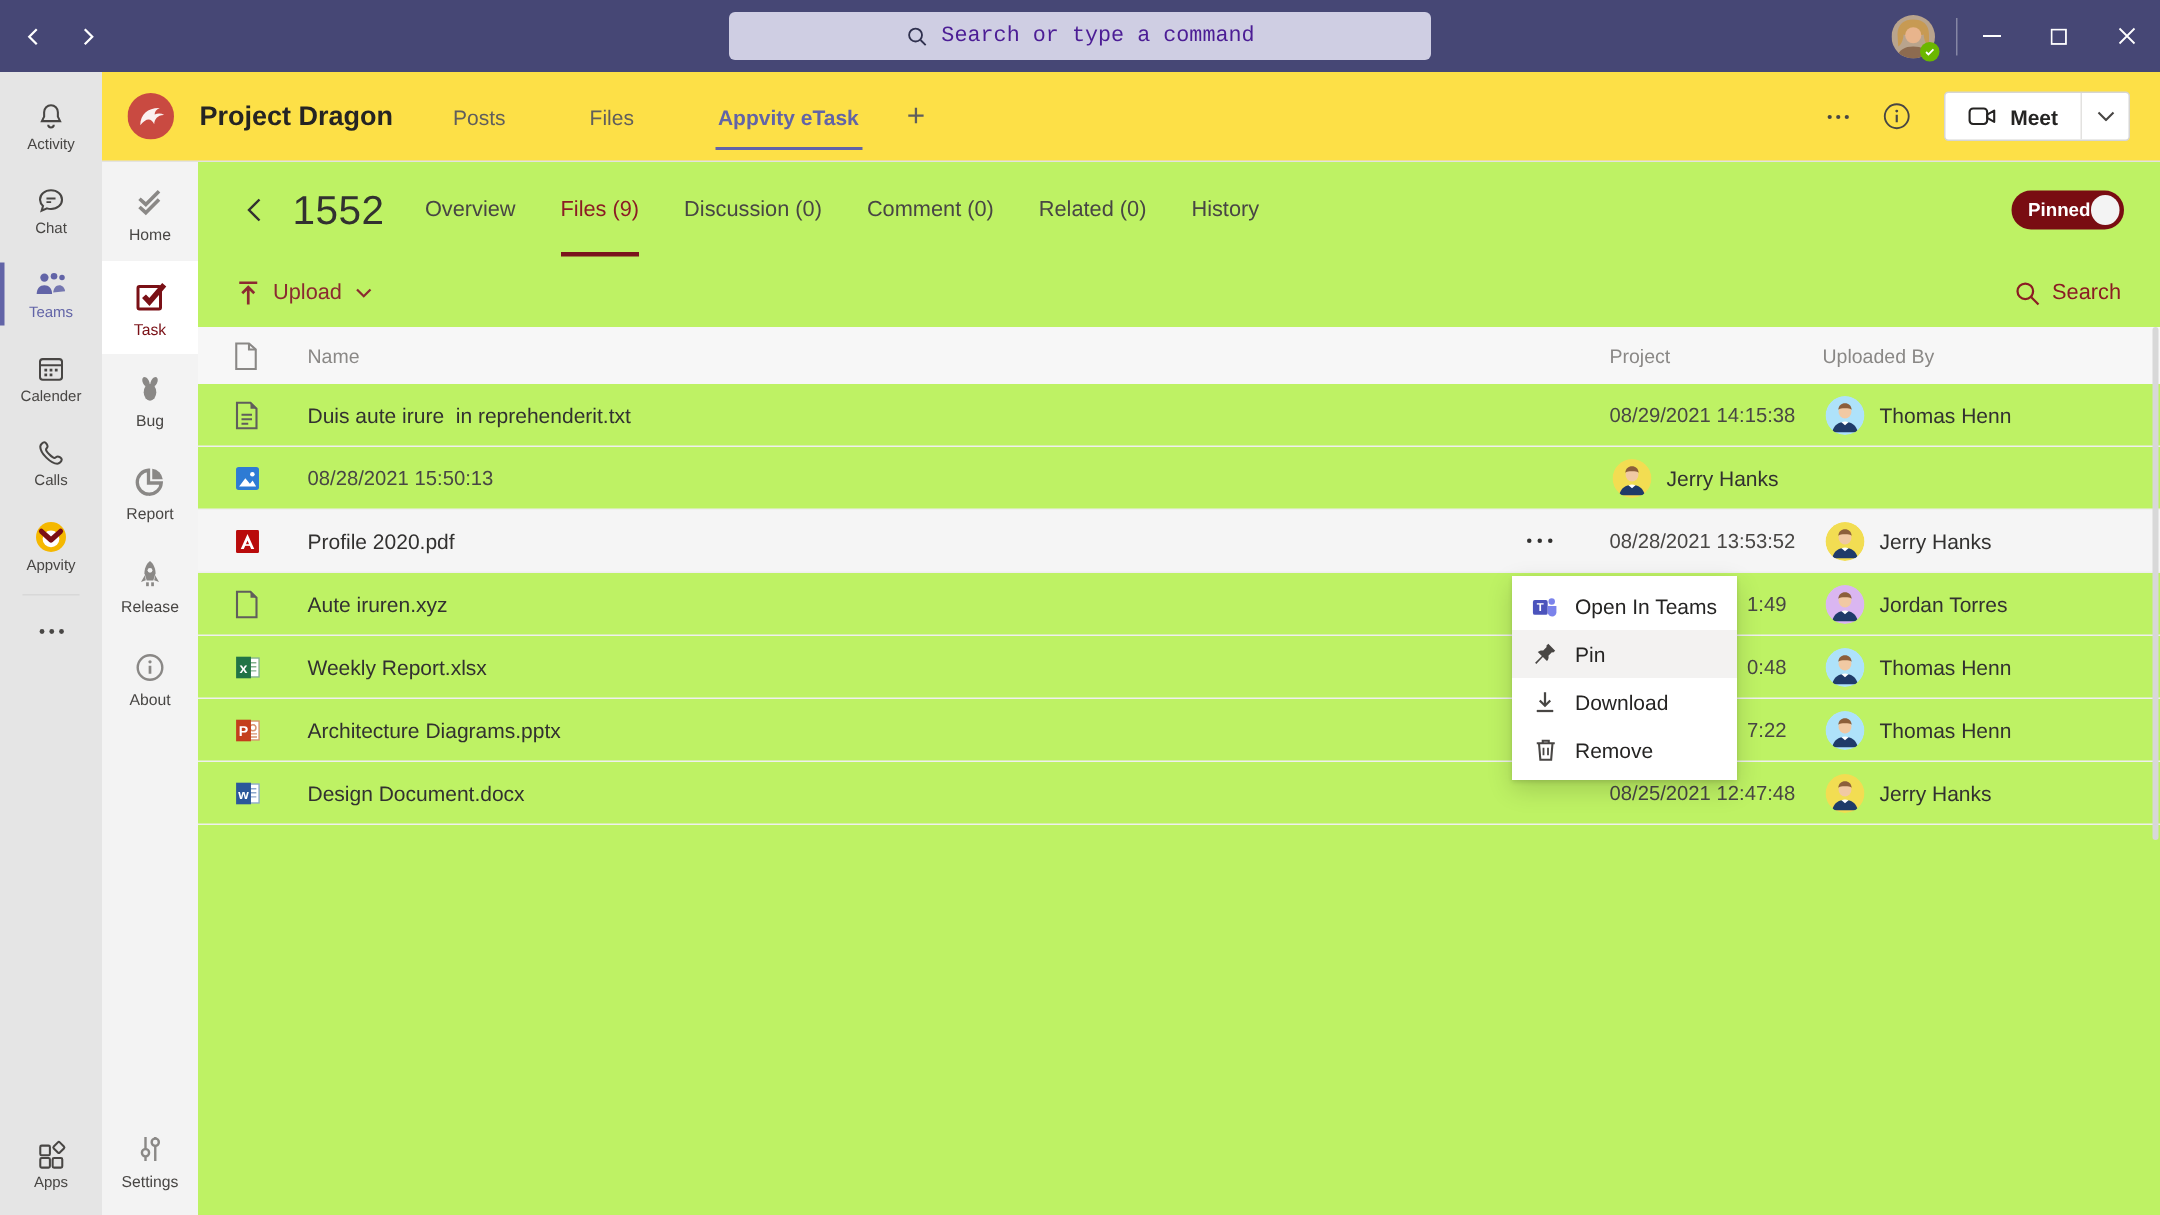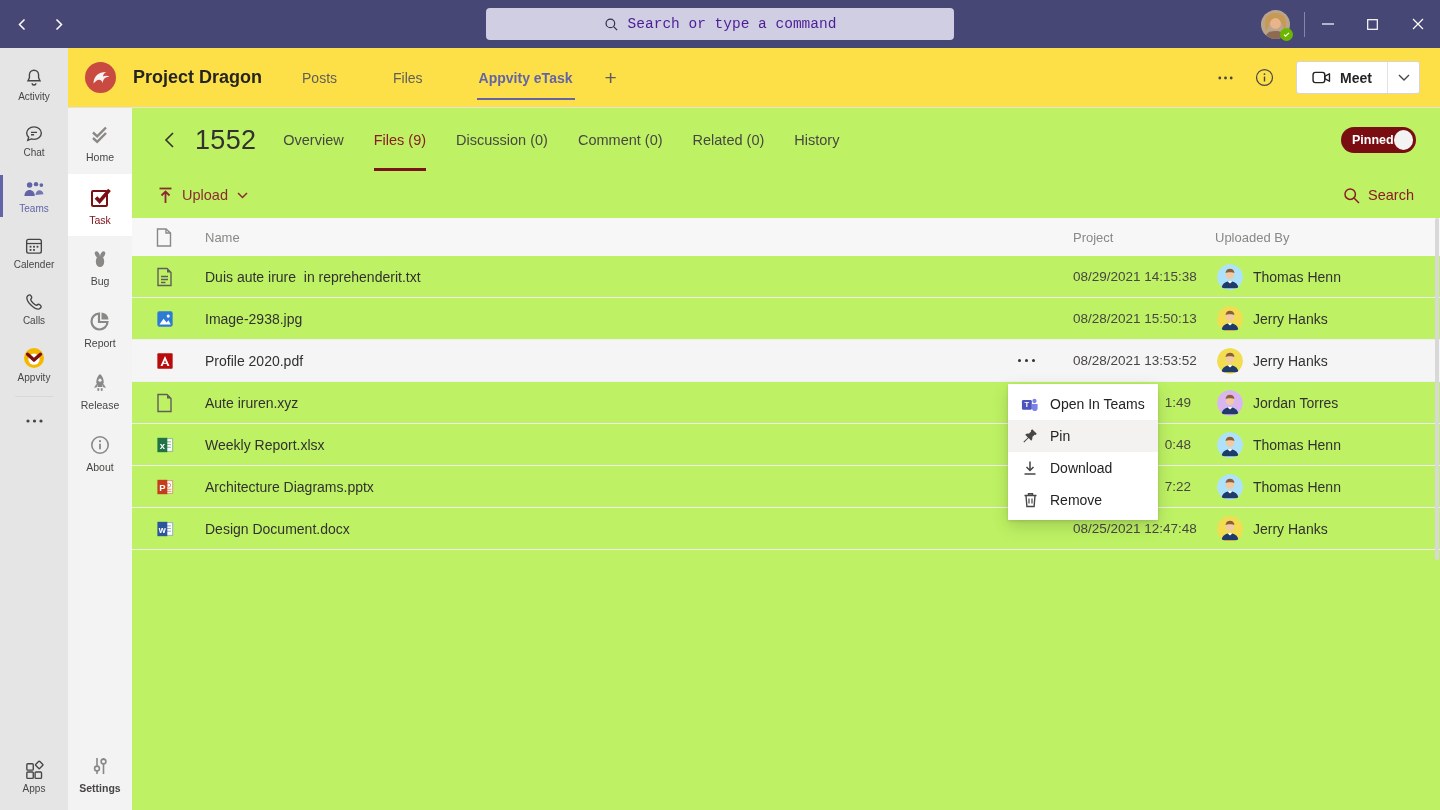--- a/index.html
+++ b/index.html
@@ -50,21 +50,21 @@
   .meet-chev { width:31px; display:flex; align-items:center; justify-content:center; cursor:pointer; }
 
   
   .sub-rail { position:absolute; left:68px; top:108px; width:64px; height:702px; background:#f3f3f3;
               display:flex; flex-direction:column; align-items:center; padding-top:4px; }
   .sub-item { width:64px; height:62px; display:flex; flex-direction:column; align-items:center; justify-content:center;
               gap:4px; color:#484644; cursor:pointer; }
   .sub-item .lbl { font-size:10.5px; }
   .sub-item.active { background:#fff; color:#7a1016; }
   .sub-spacer { flex:1; }
-  .sub-settings { height:72px;font-weight:bold; }
+  .sub-settings { height:72px; }
 
   
   .main { position:absolute; left:132px; top:108px; width:1308px; height:702px; background:#bef264; }
   .task-header { height:64px; display:flex; align-items:center; padding-left:26px; }
   .back { width:22px; height:28px; display:flex; align-items:center; justify-content:center; cursor:pointer; }
   .task-id { font-size:27px; font-weight:400; color:#323130; margin-left:15px; letter-spacing:.3px; }
   .vtabs { display:flex; margin-left:12px; height:100%; align-items:stretch; }
   .vtab { padding:0 15px; font-size:14.5px; color:#484644; display:flex; align-items:center; position:relative; cursor:pointer; }
   .vtab.active { color:#8b1c24; }
   .vtab.active::after { content:""; position:absolute; left:15px; right:15px; bottom:1px; height:3.5px; background:#7a151d; }
@@ -465,21 +465,20 @@
   </div>
 
   <div class="trow">
     <span class="icell">
       <svg width="18" height="18" viewBox="0 0 20 20">
           <rect x="1.5" y="1.5" width="17" height="17" rx="2" fill="#2e7bd4"></rect>
           <circle cx="13.6" cy="6.8" r="1.7" fill="#fff"></circle>
           <path d="M3.8 16l4.6-6.2 3.4 4.1 2-2.5 2.6 4.6z" fill="#fff"></path>
         </svg>
     </span>
-    <span class="name-cell"><span>Image-2938.jpg</span></span>
     <span class="date-cell">08/28/2021 15:50:13</span>
     <span class="by-cell">
       <svg class="avatar26" width="26" height="26" viewBox="0 0 28 28">
           <circle cx="14" cy="14" r="14" fill="#f2dd52"></circle>
           <circle cx="14" cy="11.5" r="4.6" fill="#f1c9a3"></circle>
           <path d="M9.2 9.8c.2-3 2.2-4.6 4.8-4.6s4.6 1.6 4.8 4.6c-1.4-1.3-8.2-1.3-9.6 0z" fill="#8c5f3b"></path>
           <path d="M4.8 26c1-5.2 4.6-7.4 9.2-7.4s8.2 2.2 9.2 7.4z" fill="#1f3b69"></path>
           <path d="M11.5 18.8 14 21l2.5-2.2c-1.6-.7-3.4-.7-5 0z" fill="#fff"></path>
         </svg>
       <span class="pname">Jerry Hanks</span>

